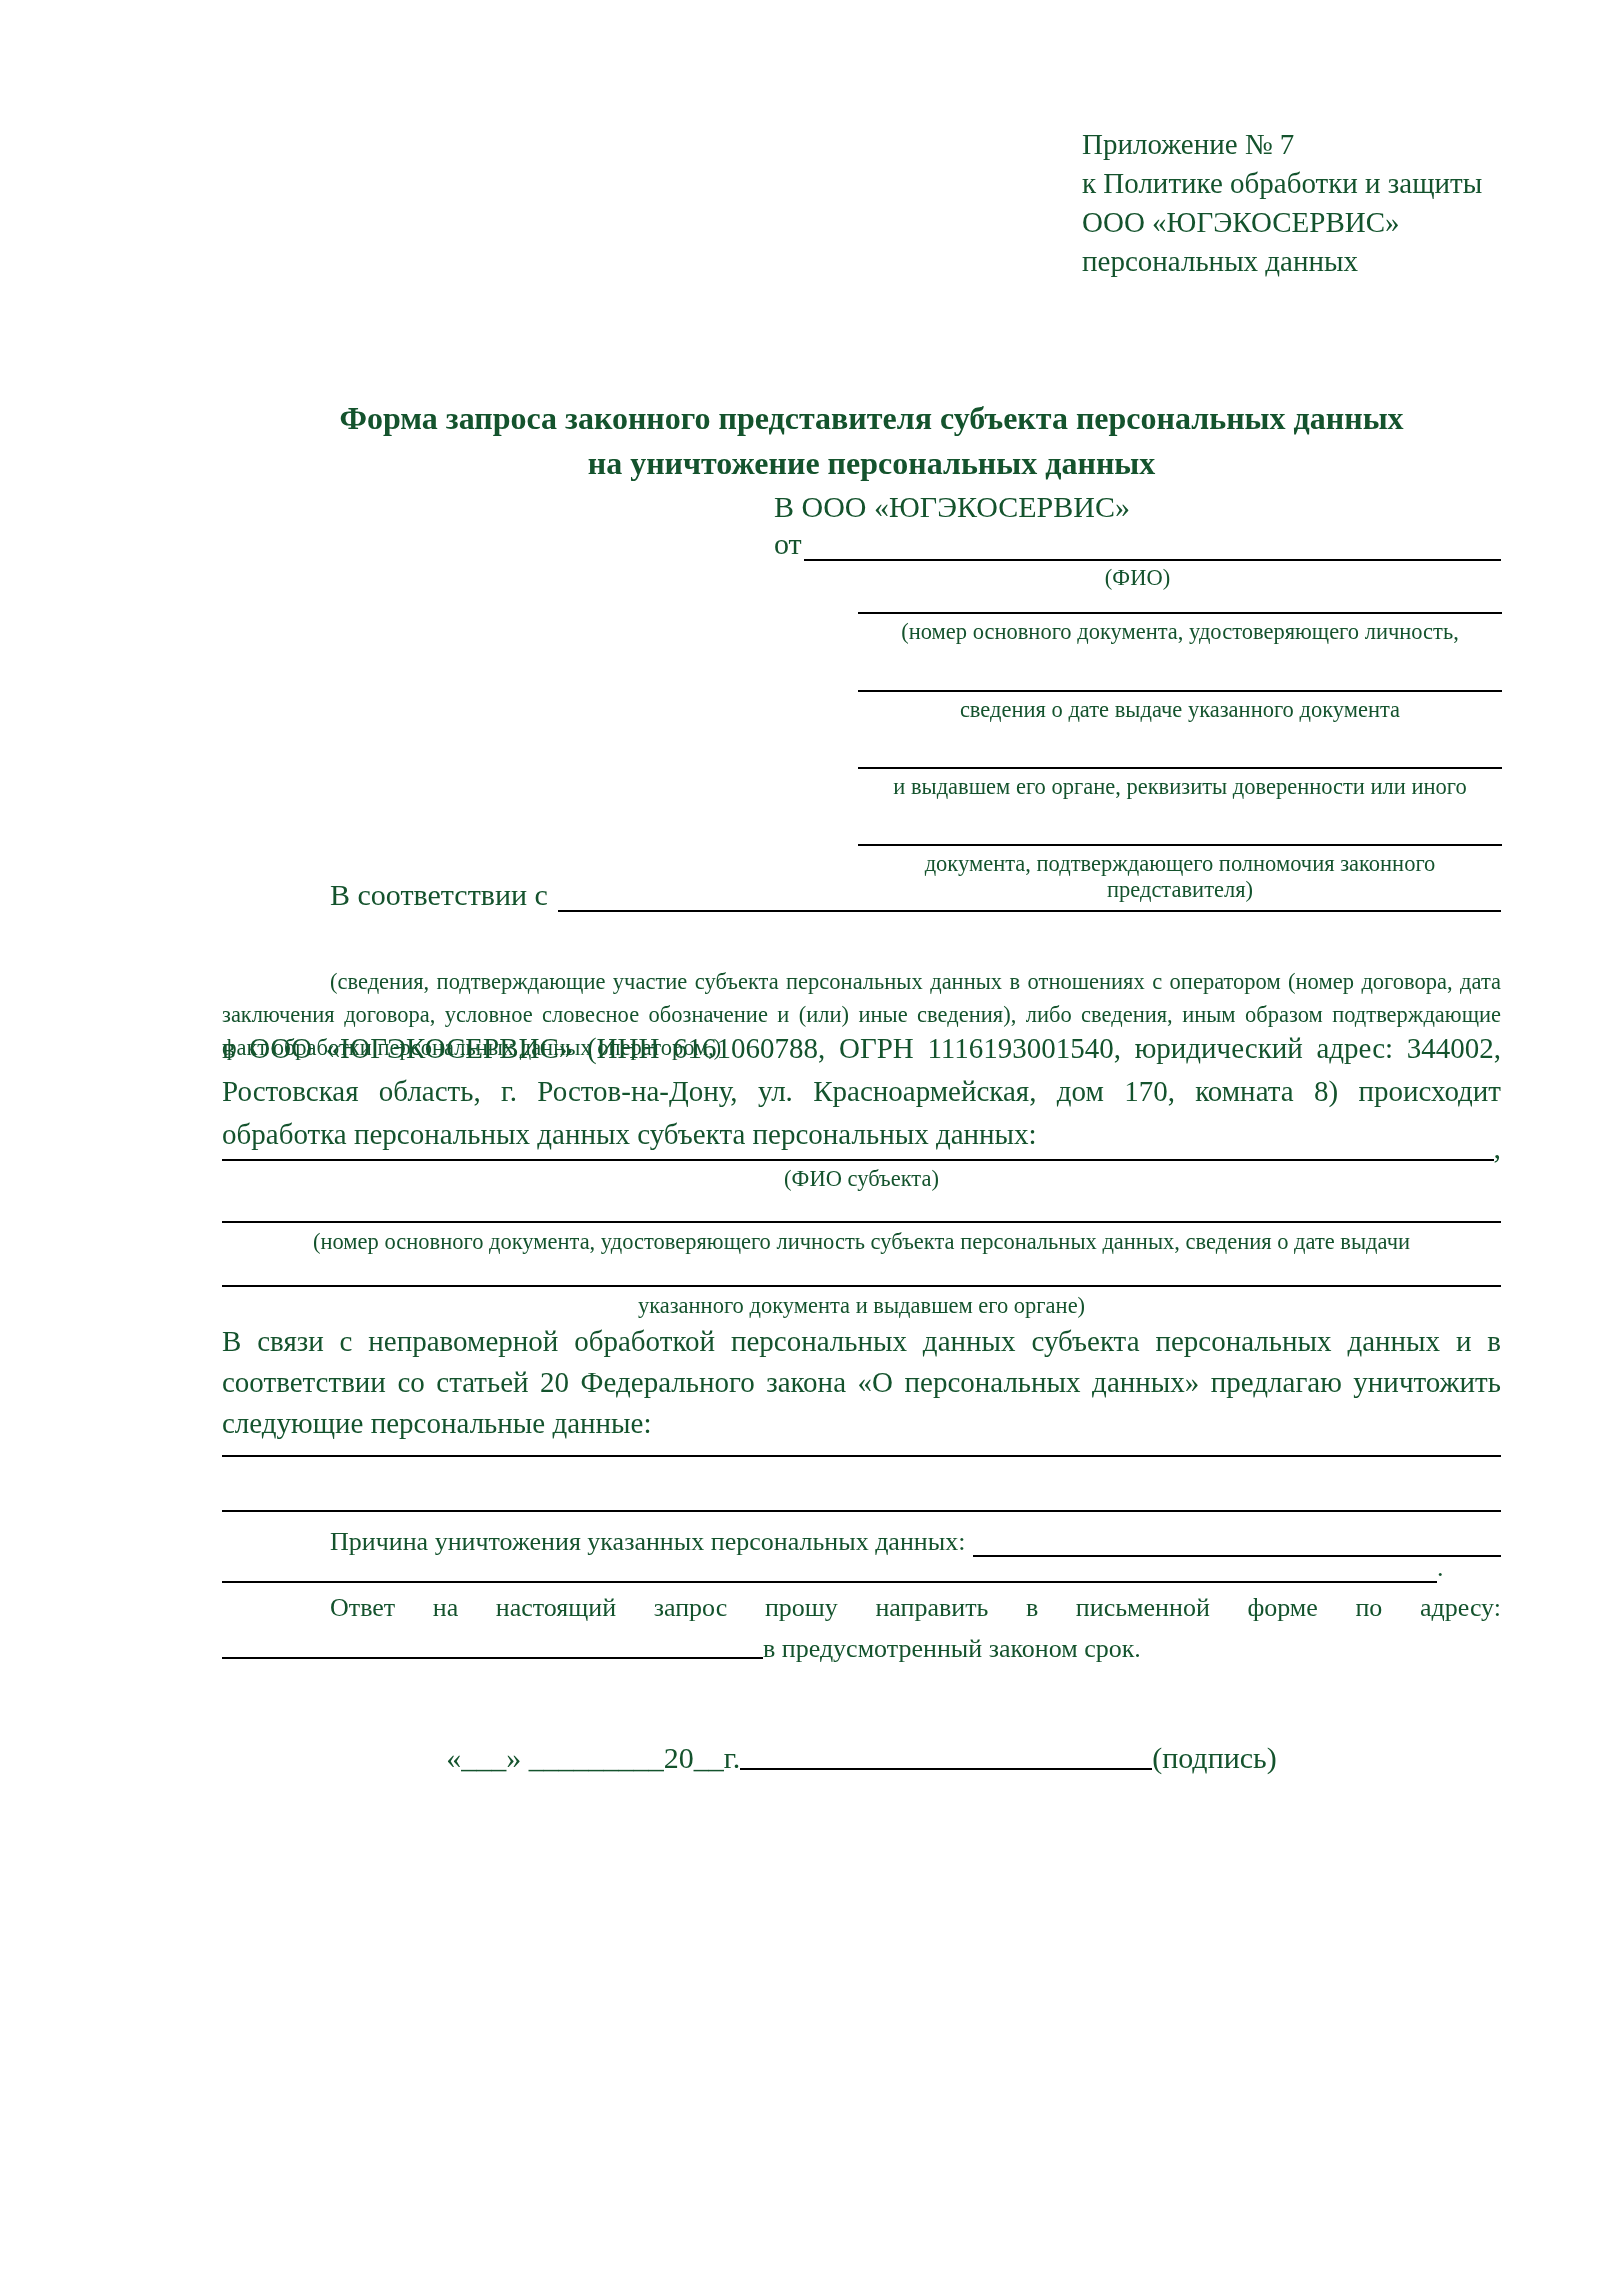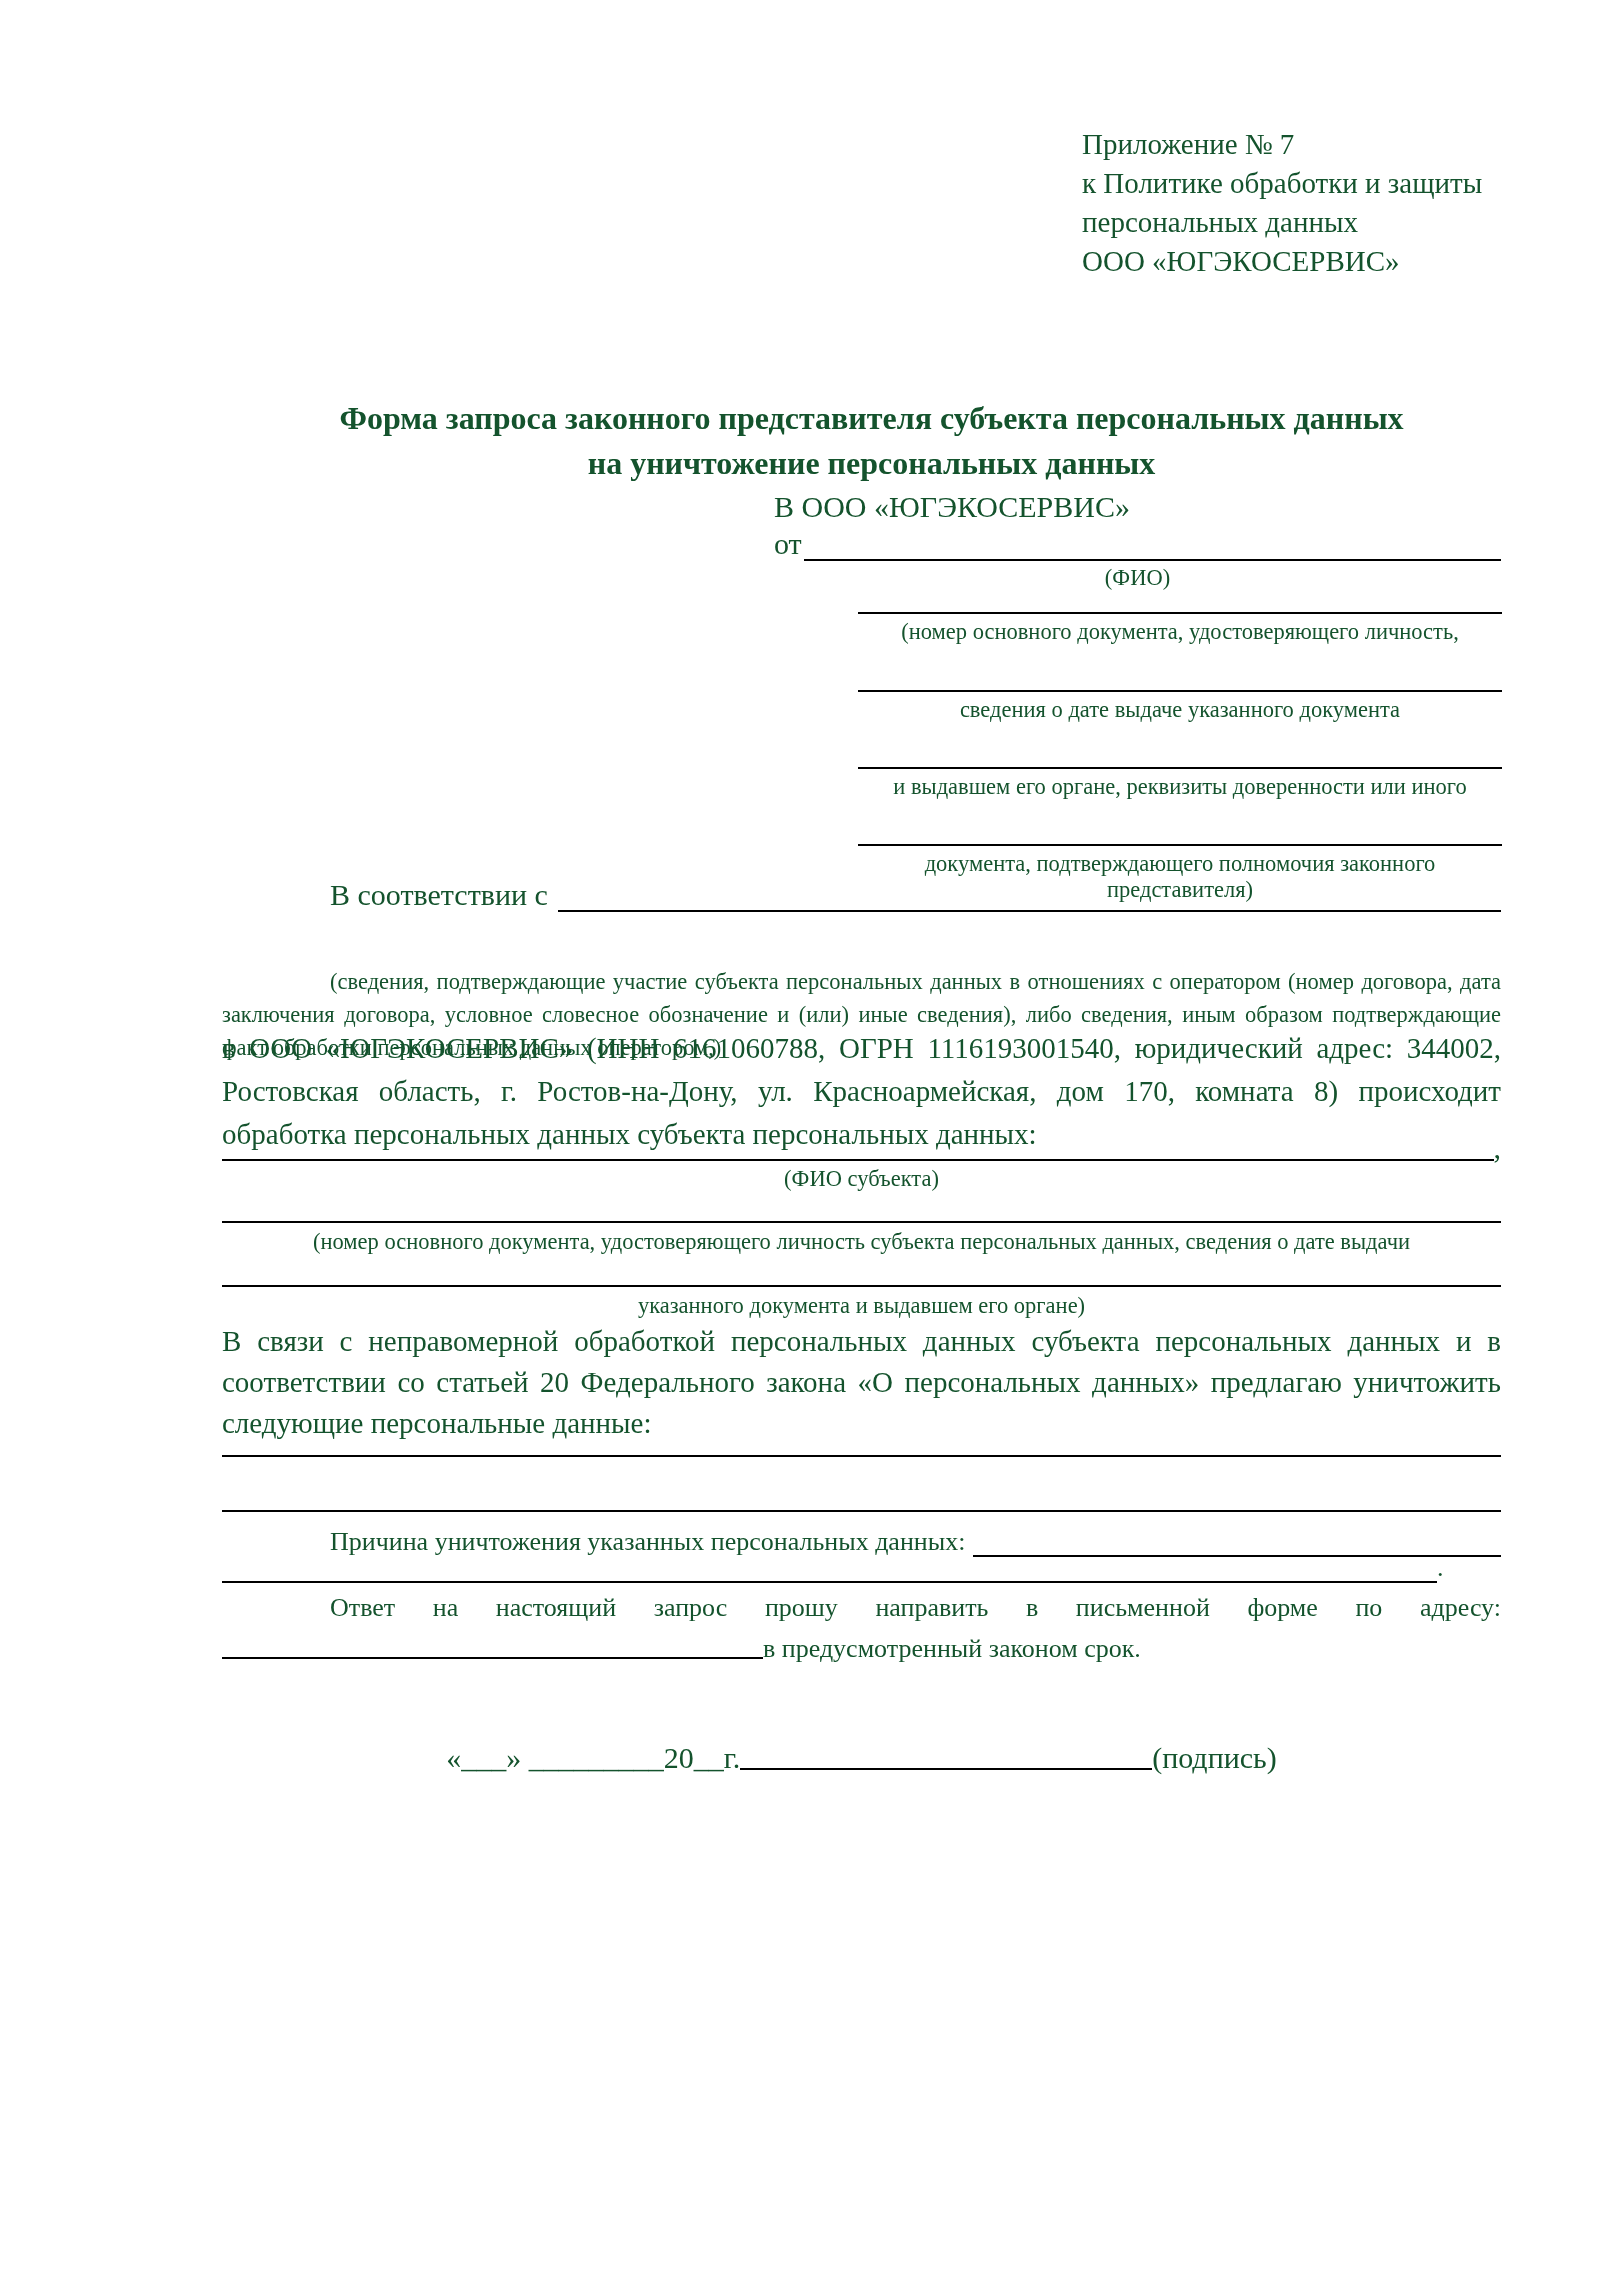--- a/index.html
+++ b/index.html
@@ -73,22 +73,22 @@
   #signoff .sig .blank { width:412px; height:29px; margin-bottom:-2px; }
 </style>
 </head>
 <body>
 
 <div class="page">
 
   <div id="appendix" class="abs">
     <div>Приложение № 7</div>
     <div>к Политике обработки и защиты</div>
+    <div>ООО «ЮГЭКОСЕРВИС»</div>
     <div>персональных данных</div>
-    <div>ООО «ЮГЭКОСЕРВИС»</div>
   </div>
 
   <div id="title" class="abs">
     <div>Форма запроса законного представителя субъекта персональных данных</div>
     <div>на уничтожение персональных данных</div>
   </div>
 
   <div id="addressee" class="abs">
     <div class="addr-to">В ООО «ЮГЭКОСЕРВИС»</div>
     <div class="addr-from fill-row">

